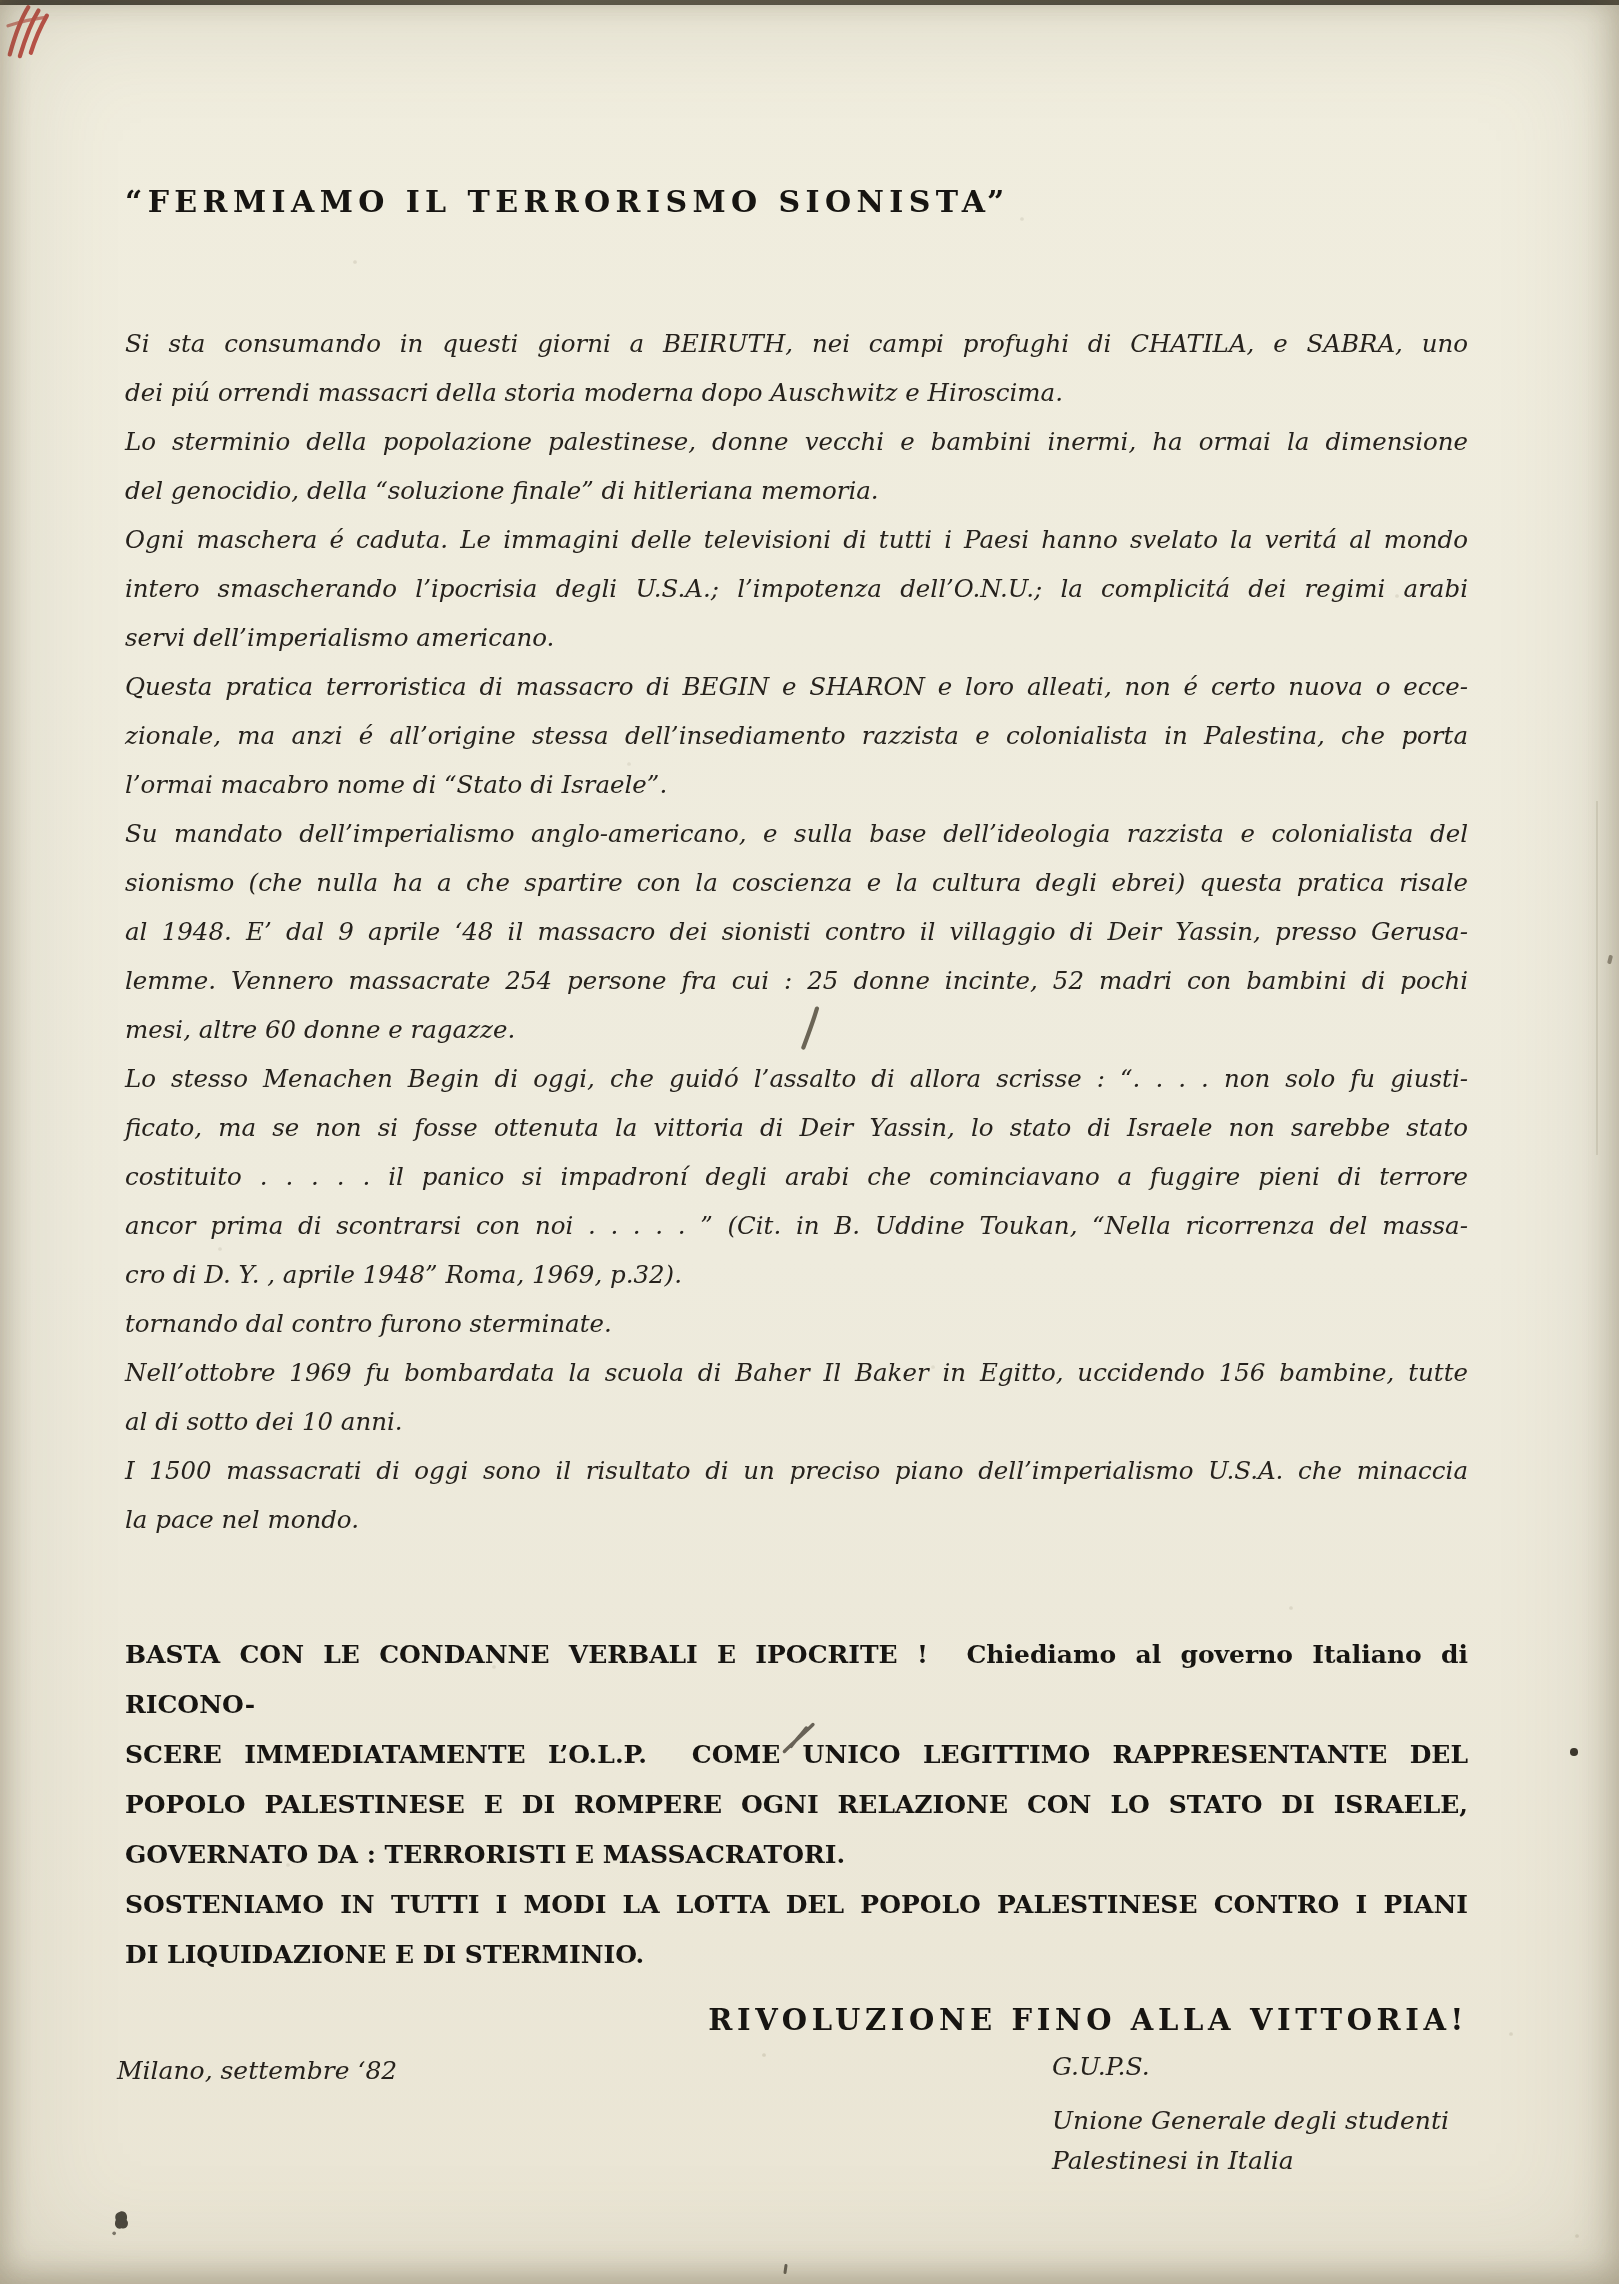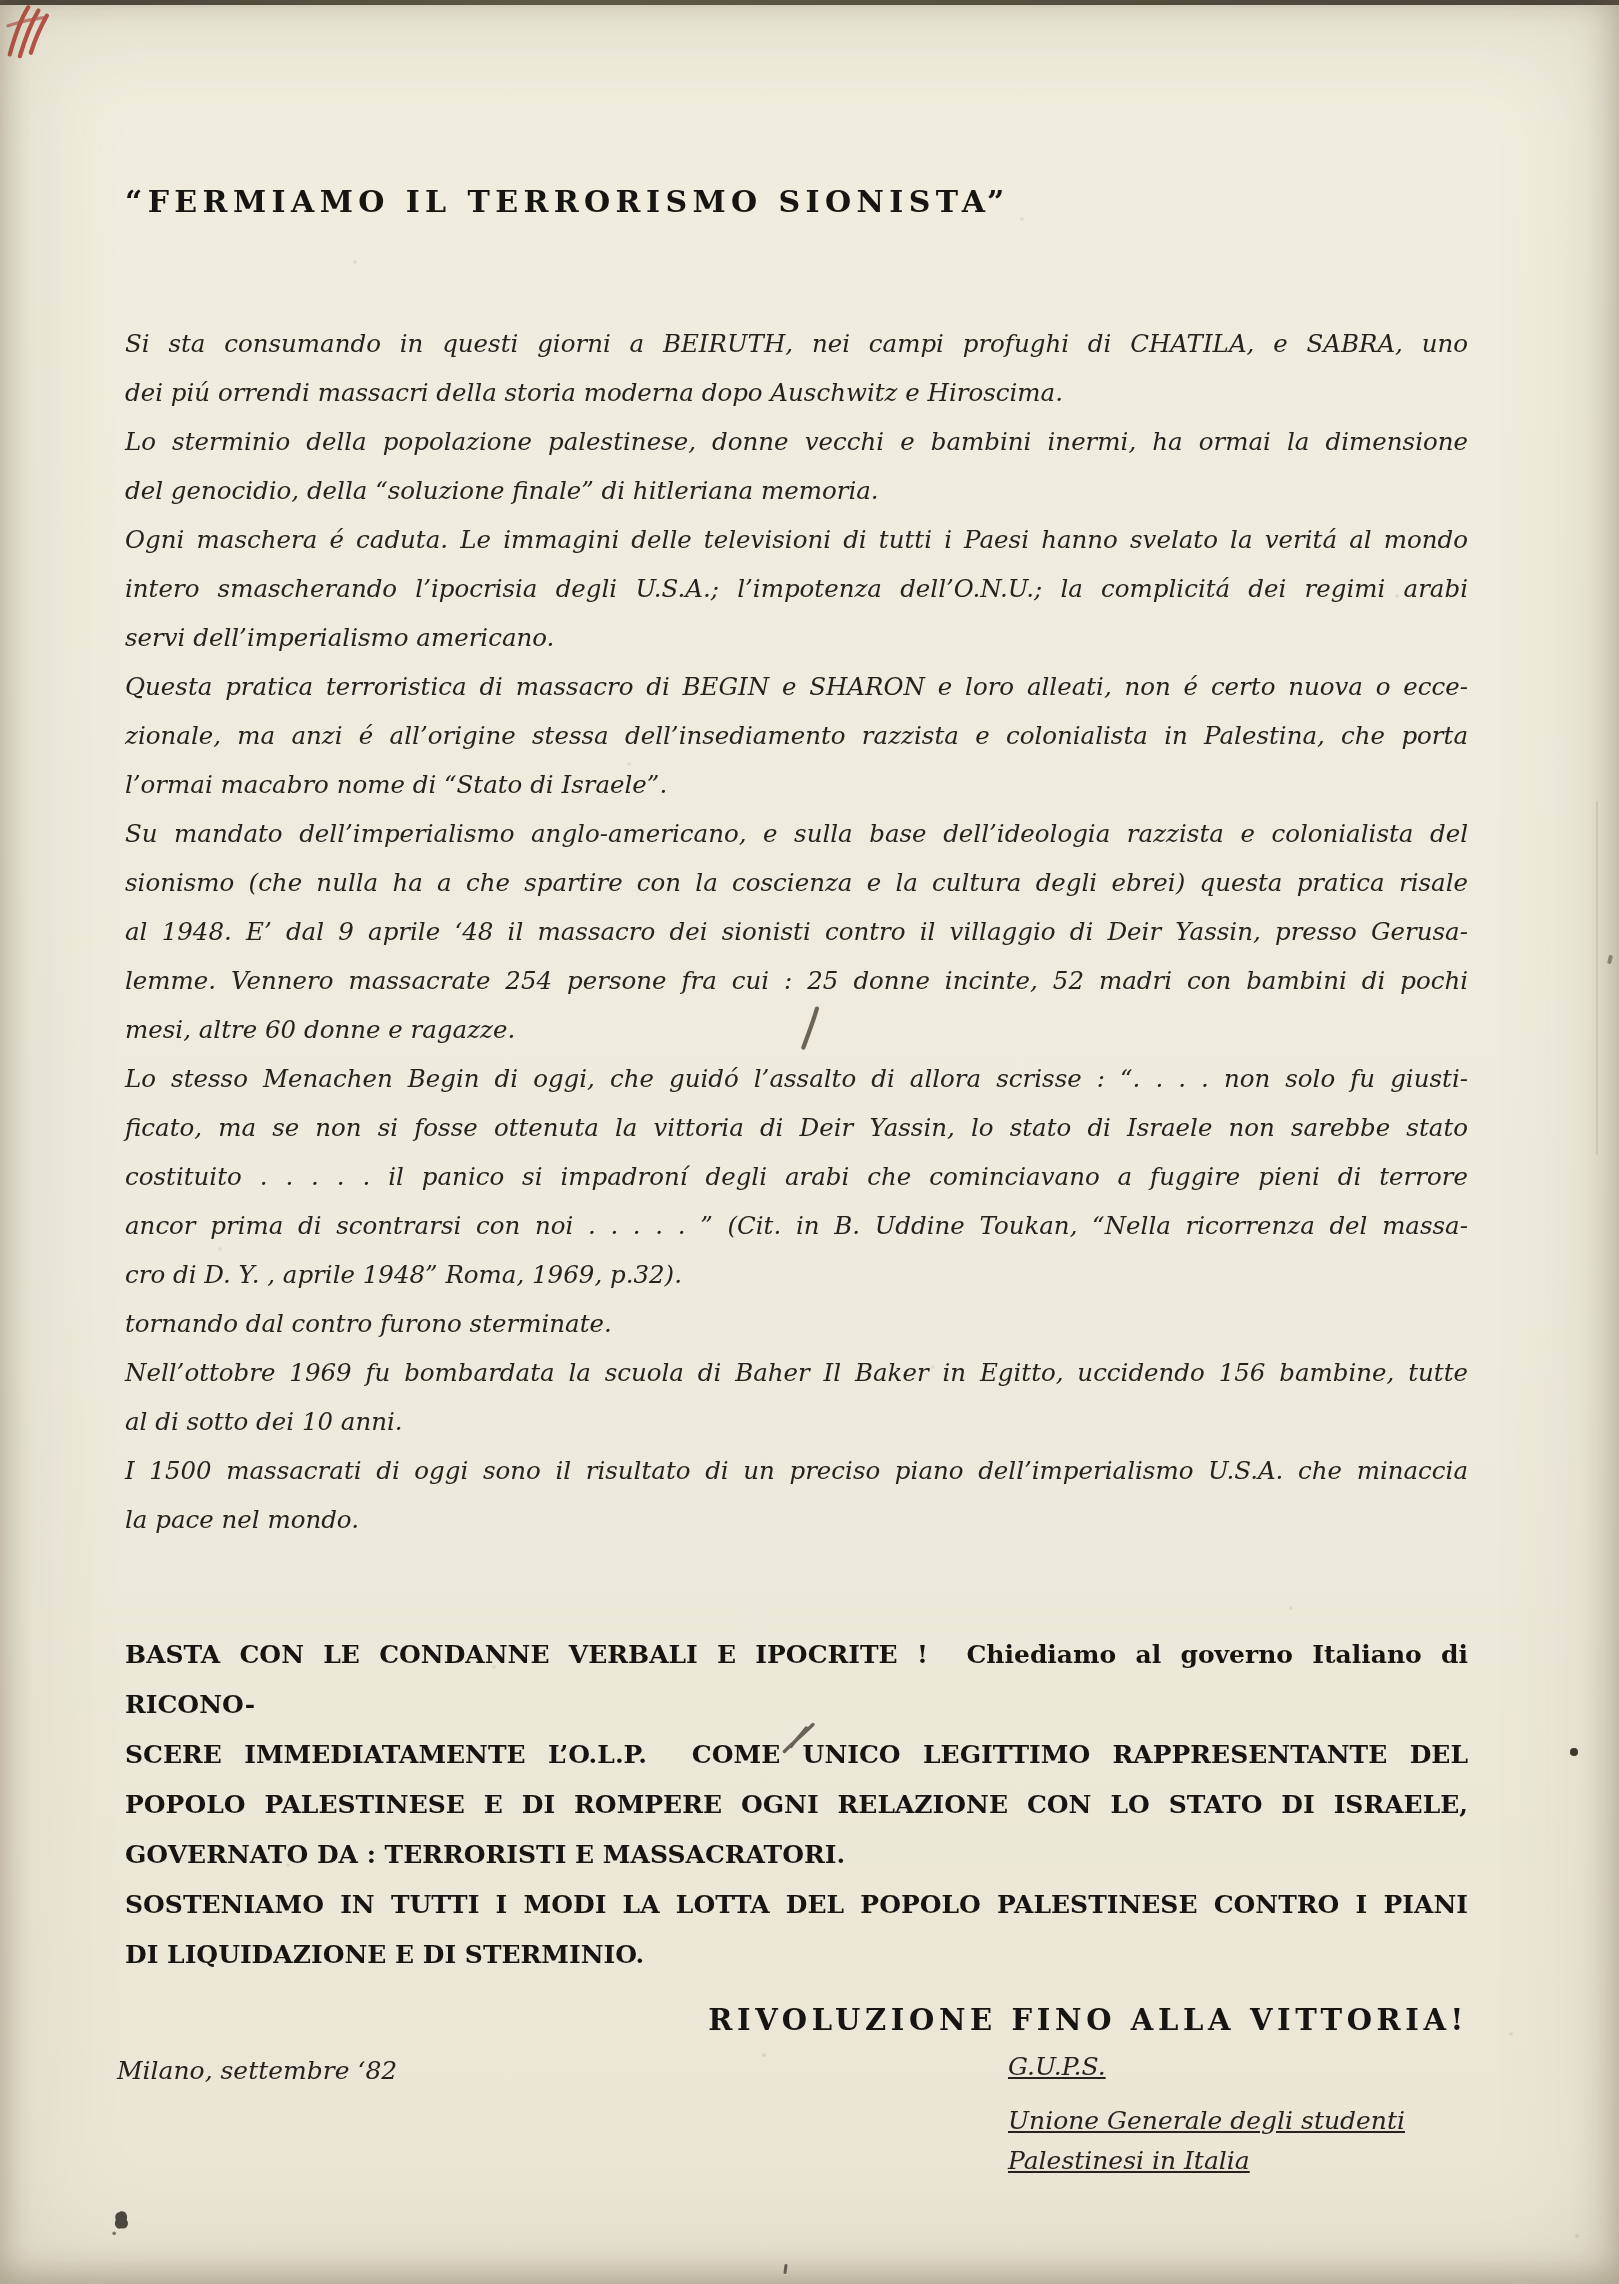--- a/index.html
+++ b/index.html
@@ -52,22 +52,22 @@
   .slogan{
     top:1979px;text-align:right;
     font-weight:bold;font-size:29px;letter-spacing:.16em;
     color:var(--ink-bold);white-space:nowrap;margin-top:24px;
   }
   .dateline{
     position:absolute;left:117px;top:2056px;
     font-style:italic;font-size:25px;color:var(--ink);
   }
   .signature{
-    position:absolute;left:1008px;top:2050px;
-    font-style:italic;font-size:25px;color:var(--ink);text-decoration:underline;
+    position:absolute;left:1052px;top:2050px;
+    font-style:italic;font-size:25px;color:var(--ink);
   }
   .sig-abbr{line-height:34px;margin-bottom:17px;}
   .sig-line{line-height:40px;}
   
   .red-scribble{position:absolute;left:3.4px;top:1.7px;}
   .ink-dot{
     position:absolute;left:1570px;top:1748px;width:7.6px;height:7.6px;
     border-radius:50%;background:#3a352c;
   }
   .ink-blot{position:absolute;left:110px;top:2208px;}

